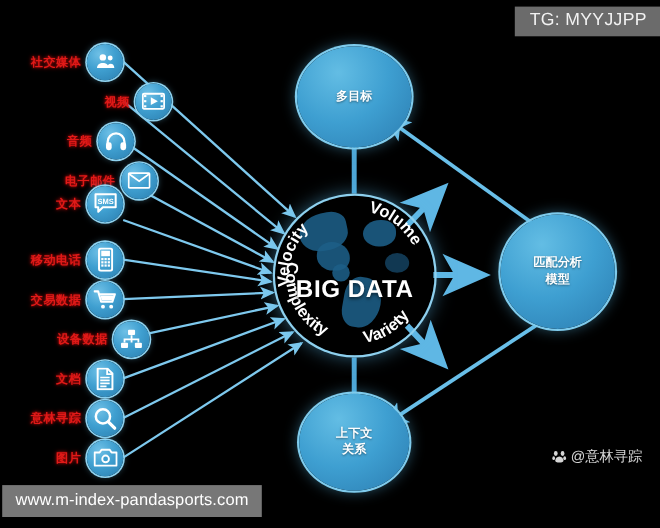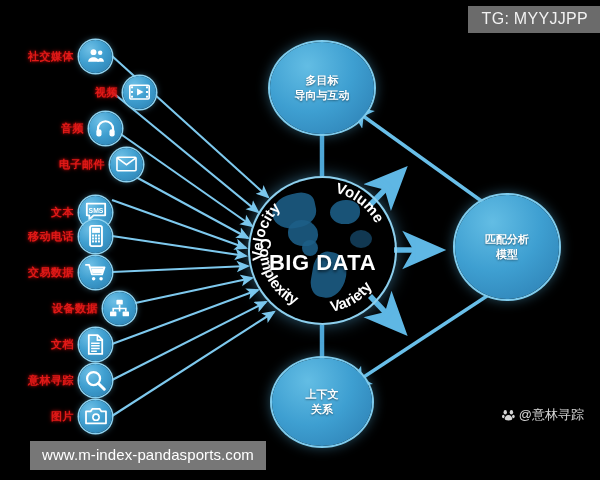--- a/index.html
+++ b/index.html
@@ -6,21 +6,21 @@
   body{width:600px;height:480px;overflow:hidden;
        font-family:"Liberation Sans","DejaVu Sans",sans-serif;}
   #stage{position:relative;width:600px;height:480px;background:#000;overflow:hidden;}
 
   
   #tg-badge{position:absolute;right:0;top:6px;background:#6b6b6b;color:#f2f2f2;
             font-size:16px;letter-spacing:.3px;padding:5px 12px 6px 14px;line-height:1;
             z-index:40;}
 
   
-  #url-bar{position:absolute;left:30px;bottom:10px;background:#777777;color:#ffffff;
+  #url-bar{position:absolute;left:2px;bottom:10px;background:#777777;color:#ffffff;
            font-size:15px;padding:5px 12px 6px 12px;line-height:1.2;letter-spacing:.1px;z-index:40;}
 
   
   #watermark{position:absolute;right:16px;bottom:56px;color:#e8e8e8;font-size:13px;
              display:flex;align-items:center;gap:2px;z-index:40;opacity:.92;}
   #watermark .paw{width:13px;height:13px;margin-right:2px;}
 
   
   #canvas{position:absolute;left:0;top:0;width:600px;height:480px;}
 
@@ -127,21 +127,20 @@
     <text class="vtxt"><textPath href="#arcTL" startOffset="4%">Velocity</textPath></text>
     <text class="vtxt"><textPath href="#arcTR" startOffset="4%">Volume</textPath></text>
     <text class="vtxt"><textPath href="#arcBL" startOffset="2%">Complexity</textPath></text>
     <text class="vtxt"><textPath href="#arcBR" startOffset="4%">Variety</textPath></text>
   </svg>
 
   <div id="bigdata">BIG DATA</div>
 
   <div class="node" style="left:270px;top:42px;width:104px;height:92px;">
     <span>多目标</span>
-    <span>导向与互动</span>
   </div>
 
   <div class="node" style="left:455px;top:195px;width:104px;height:104px;">
     <span>匹配分析</span>
     <span>模型</span>
   </div>
 
   <div class="node" style="left:272px;top:358px;width:100px;height:88px;">
     <span>上下文</span>
     <span>关系</span>
@@ -188,21 +187,21 @@
       </div>
       <div class="src-row" style="top: 147px; margin-left: 31px;">
         <div class="src-label">电子邮件</div>
         <div class="src-icon">
           <svg width="21" height="16" viewBox="0 0 26 19">
             <rect x="1.2" y="1.2" width="23.6" height="16.6" rx="1.2" fill="none" stroke="#ffffff" stroke-width="2"></rect>
             <path d="M1.8 2.2 L13 10.4 L24.2 2.2" fill="none" stroke="#ffffff" stroke-width="2"></path>
           </svg>
         </div>
       </div>
-      <div class="src-row" style="top: 195px; justify-content: flex-end;">
+      <div class="src-row" style="top: 168px; justify-content: flex-end;">
         <div class="src-label">文本</div>
         <div class="src-icon">
           <svg width="22" height="20" viewBox="0 0 26 24">
             <path d="M2 2h22v14H10l-5 5v-5H2z" fill="none" stroke="#ffffff" stroke-width="2.2" stroke-linejoin="round"></path>
             <text x="13" y="12.6" font-family="Liberation Sans, sans-serif" font-size="8.2" font-weight="bold" fill="#ffffff" text-anchor="middle">SMS</text>
           </svg>
         </div>
       </div>
       <div class="src-row" style="top: 219px;">
         <div class="src-label">移动电话</div>

